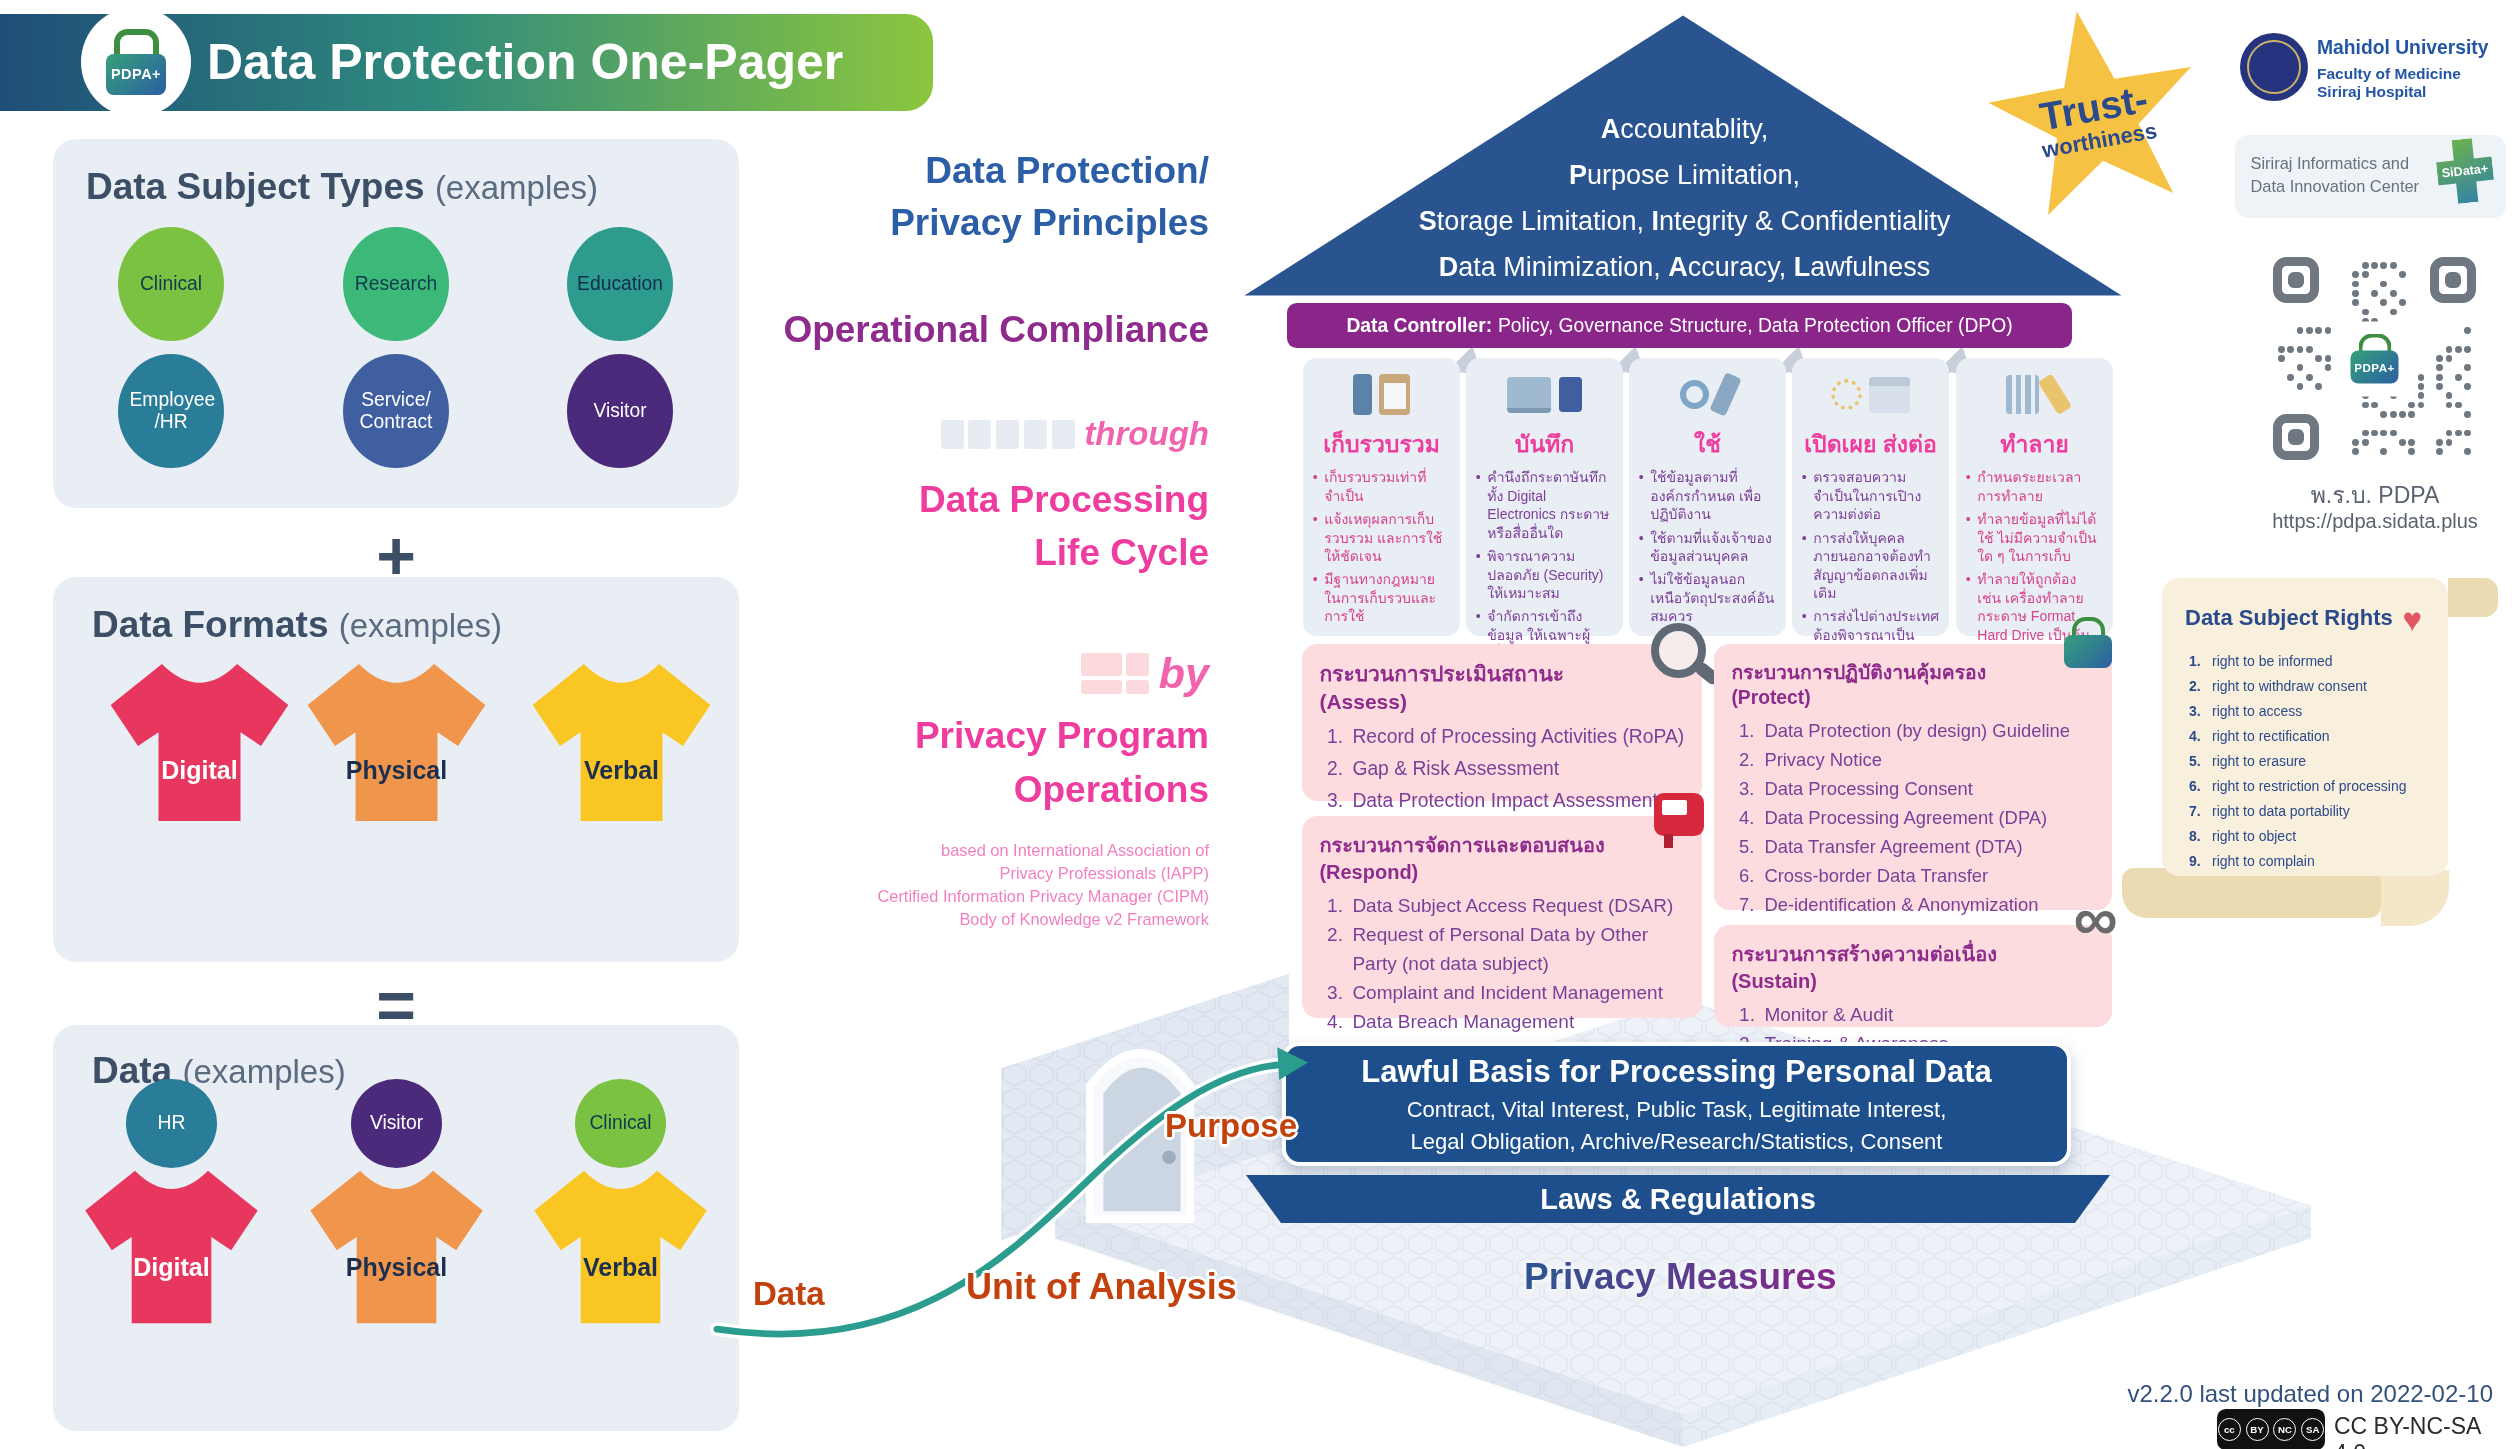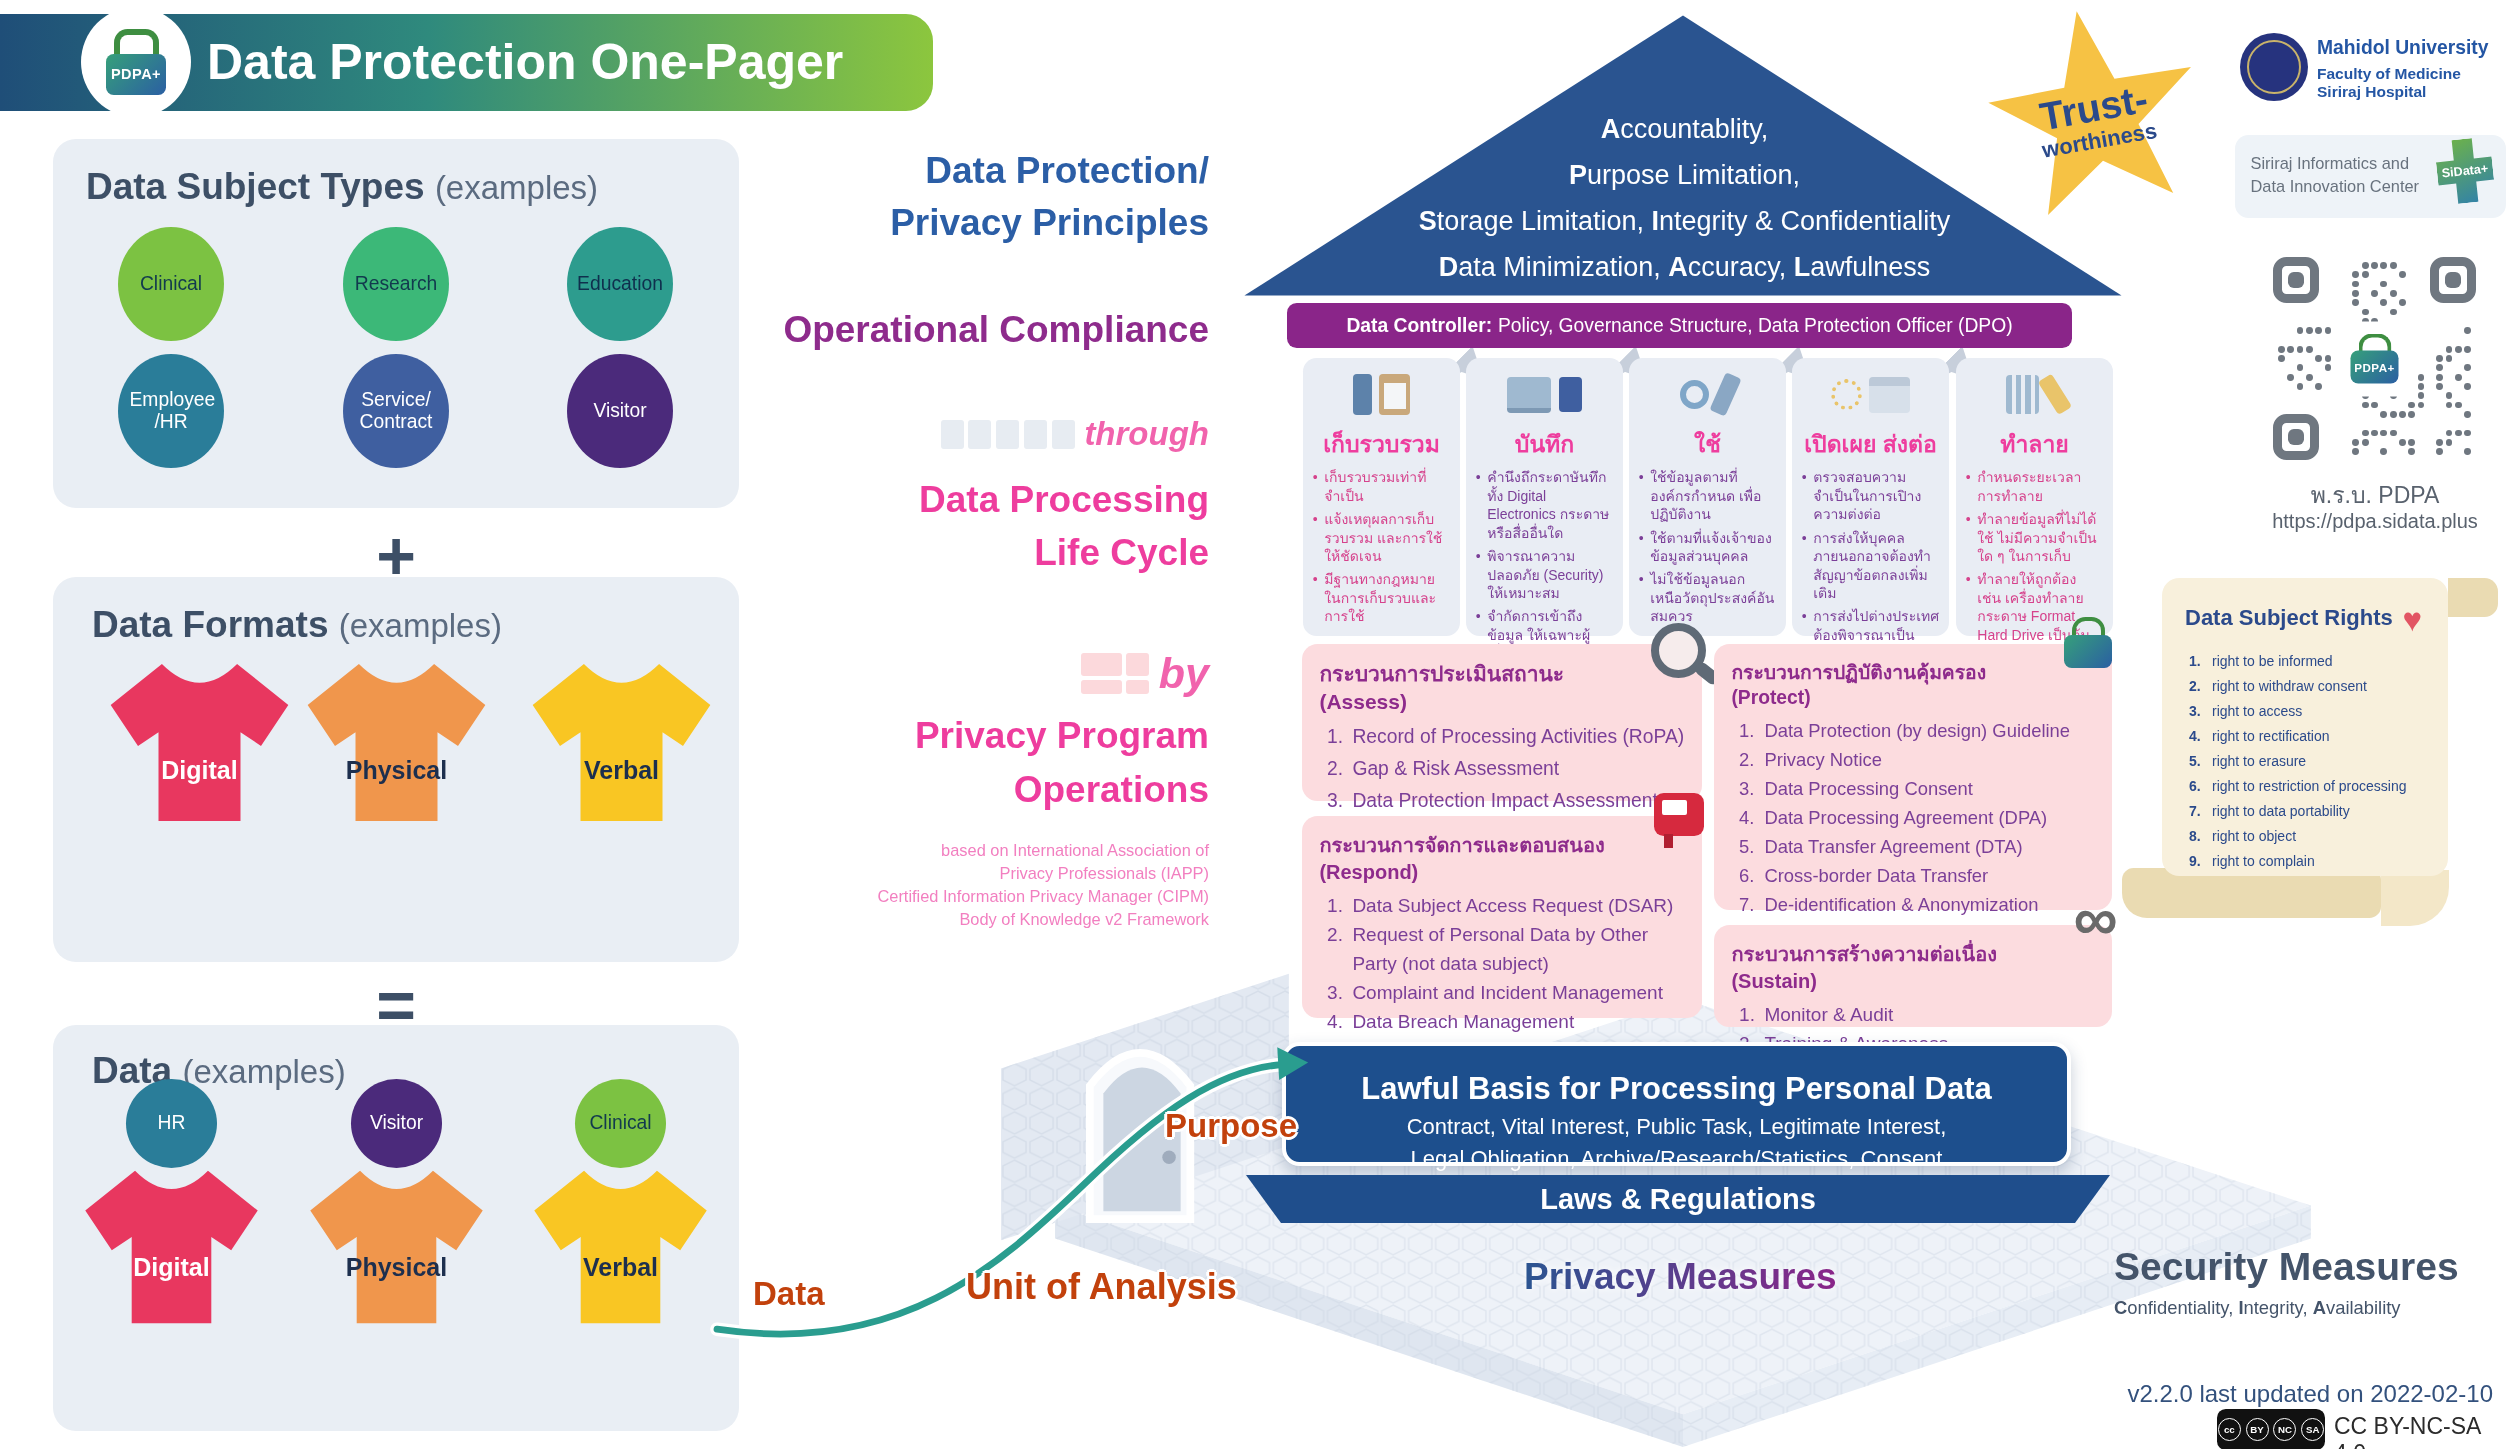--- a/index.html
+++ b/index.html
@@ -66,21 +66,21 @@
   .mag{position:absolute;width:39px;height:39px;border:8.7px solid #5f6a76;border-radius:50%;background:#f6ecec}
   .mag::after{content:"";position:absolute;width:27px;height:12.6px;background:#5f6a76;border-radius:6.8px;
        right:-23px;bottom:-9.7px;transform:rotate(38deg)}
   .mailbox{position:absolute;width:50px;height:43px;background:#d6293e;border-radius:9.7px}
   .mailbox::before{content:"";position:absolute;left:7.7px;top:6.8px;width:25px;height:15.5px;background:#fff;border-radius:1.9px}
   .mailbox::after{content:"";position:absolute;left:9.7px;bottom:-11.6px;width:9.7px;height:13.5px;background:#b01f31}
   .inf{position:absolute;font-size:62px;font-weight:bold;color:#6a6a6a;line-height:1}
   
   .lawful{left:1282px;top:1042px;width:789px;height:124px;background:#1d4f8d;border:4.8px solid #fff;border-radius:17.4px;
        box-sizing:border-box;color:#fff;text-align:center;z-index:3;box-shadow:0 7.7px 15.5px rgba(30,60,100,.25)}
-  .lawful .t{font-size:31px;font-weight:bold;margin-top:25px}
+  .lawful .t{font-size:31px;font-weight:bold;margin-top:8px}
   .lawful .s{font-size:22px;line-height:32px;margin-top:3.9px}
   .laws{left:1246px;top:1175px;width:864px;height:48px;background:#1f4e8c;color:#fff;display:flex;align-items:center;
        justify-content:center;font-size:29px;font-weight:bold;z-index:3;
        clip-path:polygon(0 0,100% 0,calc(100% - 35px) 100%,35px 100%)}
   
   .teal{color:#c2410c;font-weight:bold;z-index:6;
        text-shadow:1.9px 1.9px 0 #fff,-1.9px 1.9px 0 #fff,1.9px -1.9px 0 #fff,-1.9px -1.9px 0 #fff,0 2.9px 0 #fff,0 -2.9px 0 #fff,2.9px 0 0 #fff,-2.9px 0 0 #fff}
   
   .privacy-m{left:1524px;top:1256px;font-size:37px;font-weight:bold;z-index:6;
        background:linear-gradient(90deg,#2b5591,#8a2589);-webkit-background-clip:text;background-clip:text;color:transparent;
@@ -443,26 +443,20 @@
   </svg>
   <div class="abs star-text">
     <div class="l1">Trust-</div>
     <div class="l2">worthiness</div>
   </div>
 
   <div class="abs teal" style="left:753px;top:1275px;font-size:33px">Data</div>
   <div class="abs teal" style="left:966px;top:1266px;font-size:36px">Unit of Analysis</div>
   <div class="abs teal" style="left:1165px;top:1107px;font-size:33px">Purpose</div>
   <div class="abs privacy-m">Privacy Measures</div>
-  <div class="abs security-m">
-    <div class="t">Security Measures</div>
-    <div class="s">
-      <b>C</b><span>onfidentiality, </span><b>I</b><span>ntegrity, </span><b>A</b><span>vailability</span>
-    </div>
-  </div>
 
   <div class="abs seal"></div>
   <div class="abs" style="left:2317px;top:37px;z-index:2">
     <div class="mu-t1">Mahidol University</div>
     <div class="mu-t2" style="margin-top:5.8px">Faculty of Medicine</div>
     <div class="mu-t2">Siriraj Hospital</div>
   </div>
   <div class="abs sidata-panel">
     <div class="sidata-txt" style="padding:17.4px 0 0 15.5px">
       <div>Siriraj Informatics and</div>

